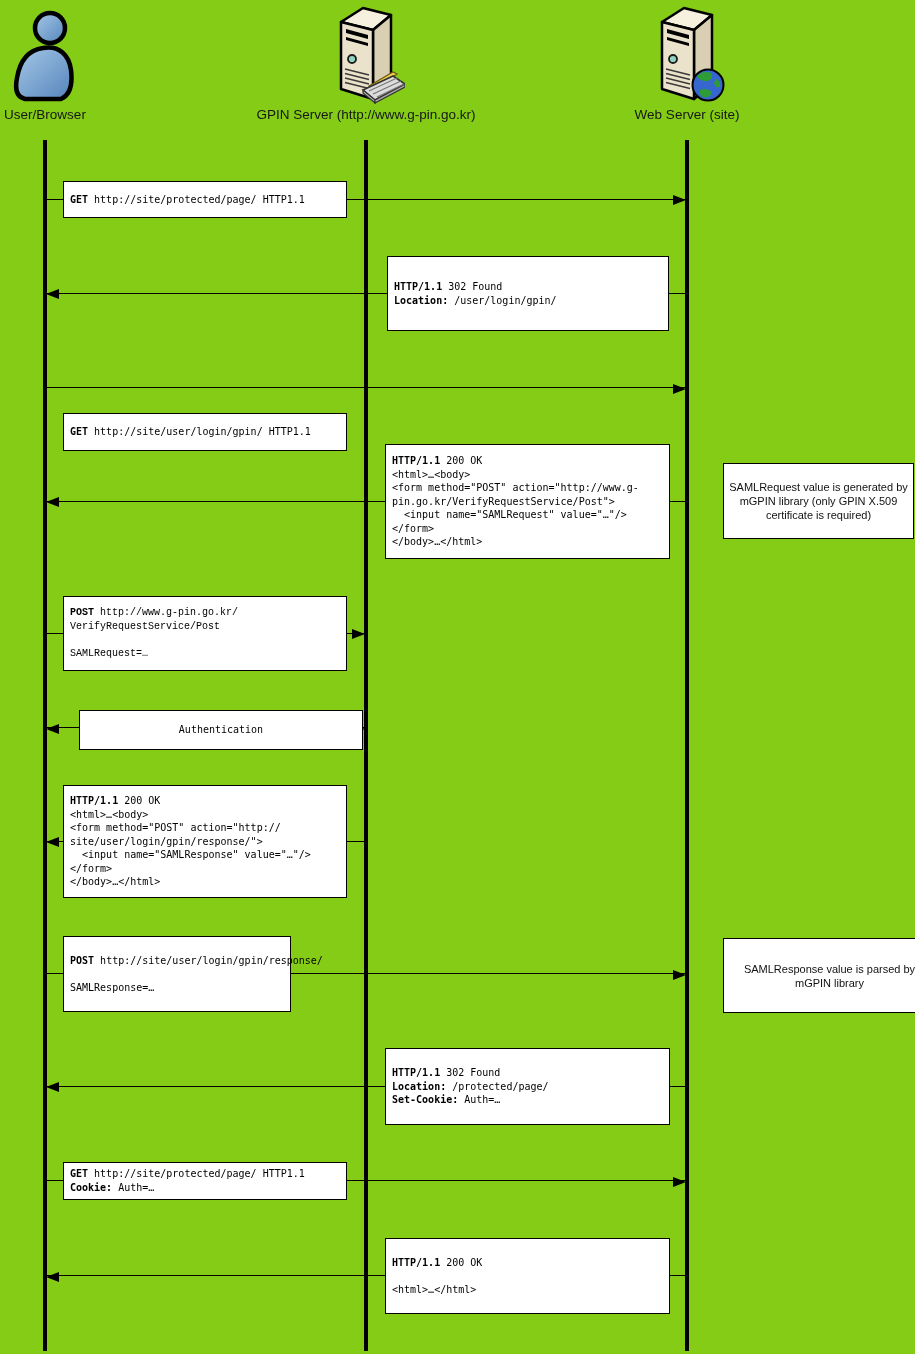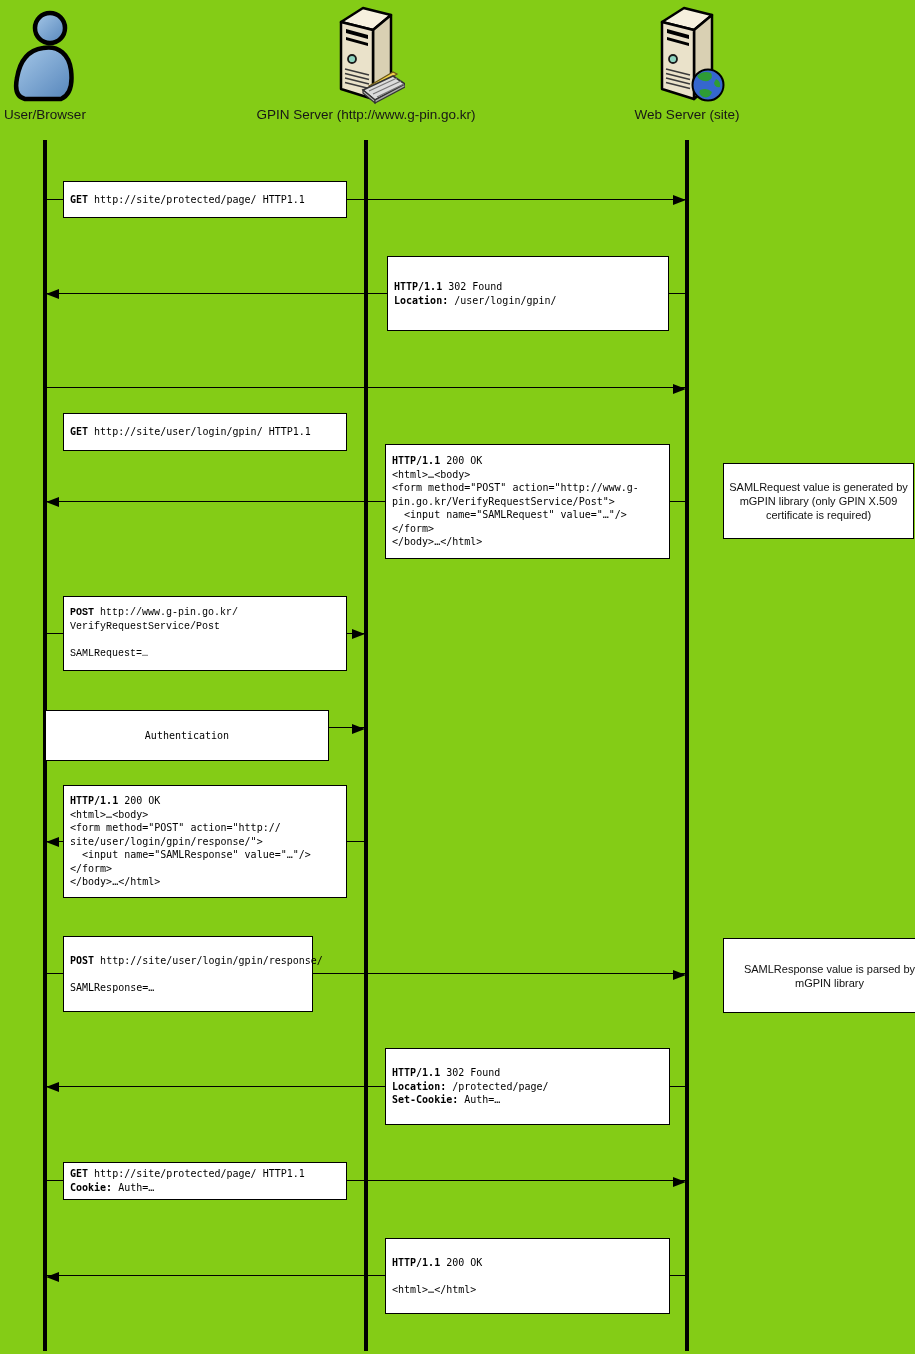--- a/index.html
+++ b/index.html
@@ -158,33 +158,33 @@
         <div class="line"><span>  &lt;input name="SAMLRequest" value="…"/&gt;</span></div>
         <div class="line"><span>&lt;/form&gt;</span></div>
         <div class="line"><span>&lt;/body&gt;…&lt;/html&gt;</span></div>
       </div>
       <div class="msg-box" style="left: 63px; top: 596px; width: 284px; height: 75px; font-family: Liberation Mono, monospace;">
         <div class="line"><span class="bold">POST</span><span> http://www.g-pin.go.kr/</span></div>
         <div class="line"><span>VerifyRequestService/Post</span></div>
         <div class="line"><span></span></div>
         <div class="line"><span>SAMLRequest=…</span></div>
       </div>
-      <div class="msg-box center" style="left: 45px; top: 710px; width: 284px; height: 51px;">
+      <div class="msg-box center" style="left: 79px; top: 710px; width: 284px; height: 40px;">
         <div class="line"><span>Authentication</span></div>
       </div>
       <div class="msg-box" style="left: 63px; top: 785px; width: 284px; height: 113px;">
         <div class="line"><span class="bold">HTTP/1.1</span><span> 200 OK</span></div>
         <div class="line"><span>&lt;html&gt;…&lt;body&gt;</span></div>
         <div class="line"><span>&lt;form method="POST" action="http://</span></div>
         <div class="line"><span>site/user/login/gpin/response/"&gt;</span></div>
         <div class="line"><span>  &lt;input name="SAMLResponse" value="…"/&gt;</span></div>
         <div class="line"><span>&lt;/form&gt;</span></div>
         <div class="line"><span>&lt;/body&gt;…&lt;/html&gt;</span></div>
       </div>
-      <div class="msg-box" style="left: 63px; top: 936px; width: 250px; height: 76px;">
+      <div class="msg-box" style="left: 63px; top: 936px; width: 228px; height: 76px;">
         <div class="line"><span class="bold">POST</span><span> http://site/user/login/gpin/response/</span></div>
         <div class="line"><span></span></div>
         <div class="line"><span>SAMLResponse=…</span></div>
       </div>
       <div class="msg-box" style="left: 385px; top: 1048px; width: 285px; height: 77px;">
         <div class="line"><span class="bold">HTTP/1.1</span><span> 302 Found</span></div>
         <div class="line"><span class="bold">Location:</span><span> /protected/page/</span></div>
         <div class="line"><span class="bold">Set-Cookie:</span><span> Auth=…</span></div>
       </div>
       <div class="msg-box" style="left: 63px; top: 1162px; width: 284px; height: 38px;">

